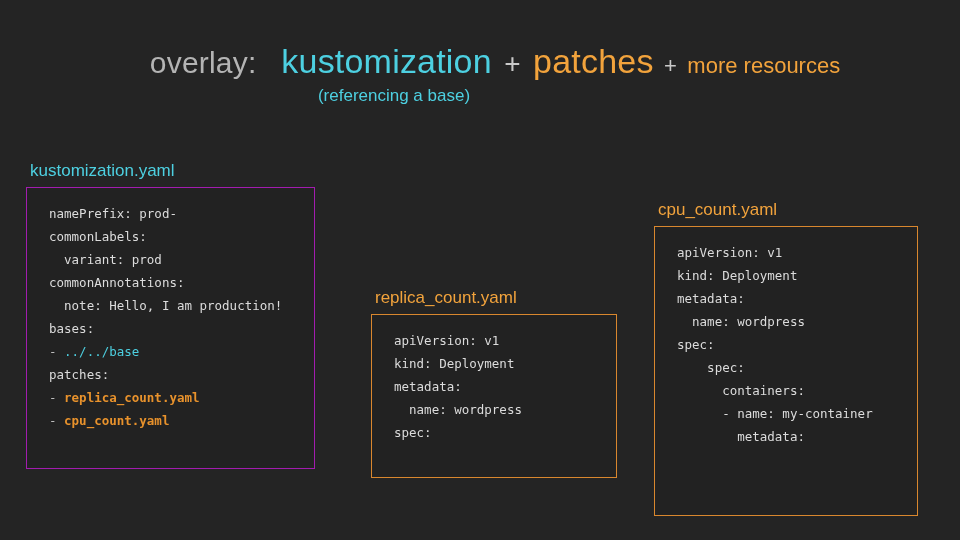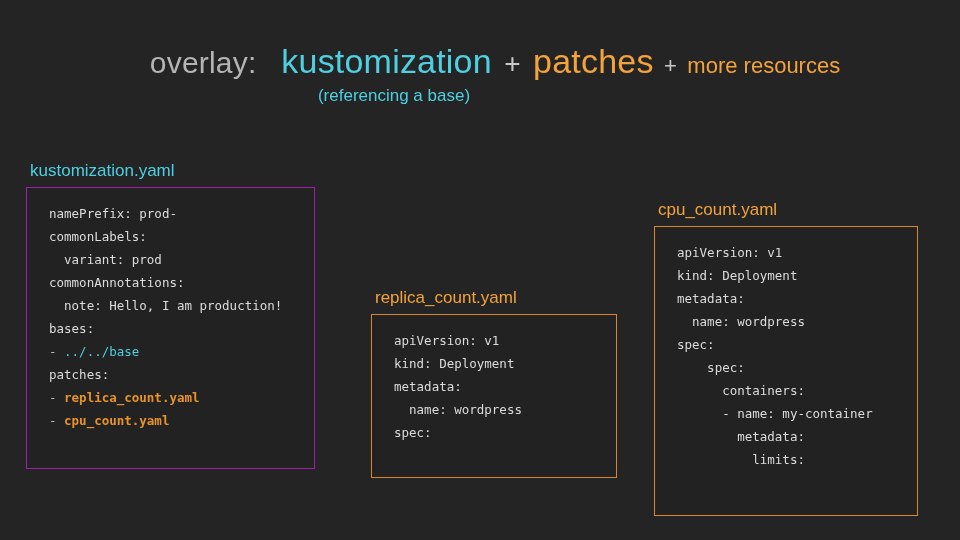--- a/index.html
+++ b/index.html
@@ -142,15 +142,15 @@
 <div class="card" id="card-replica">
   <div class="card-label orange">replica_count.yaml</div>
   <div class="card-box orange">
     <div class="code"><div>apiVersion: v1</div><div>kind: Deployment</div><div>metadata:</div><div>  name: wordpress</div><div>spec:</div></div>
   </div>
 </div>
 
 <div class="card" id="card-cpu">
   <div class="card-label orange">cpu_count.yaml</div>
   <div class="card-box orange">
-    <div class="code"><div>apiVersion: v1</div><div>kind: Deployment</div><div>metadata:</div><div>  name: wordpress</div><div>spec:</div><div>    spec:</div><div>      containers:</div><div>      - name: my-container</div><div>        metadata:</div><div>          limits:</div></div>
+    <div class="code"><div>apiVersion: v1</div><div>kind: Deployment</div><div>metadata:</div><div>  name: wordpress</div><div>spec:</div><div>    spec:</div><div>      containers:</div><div>      - name: my-container</div><div>        metadata:</div></div>
   </div>
 </div>
 
 </body></html>

